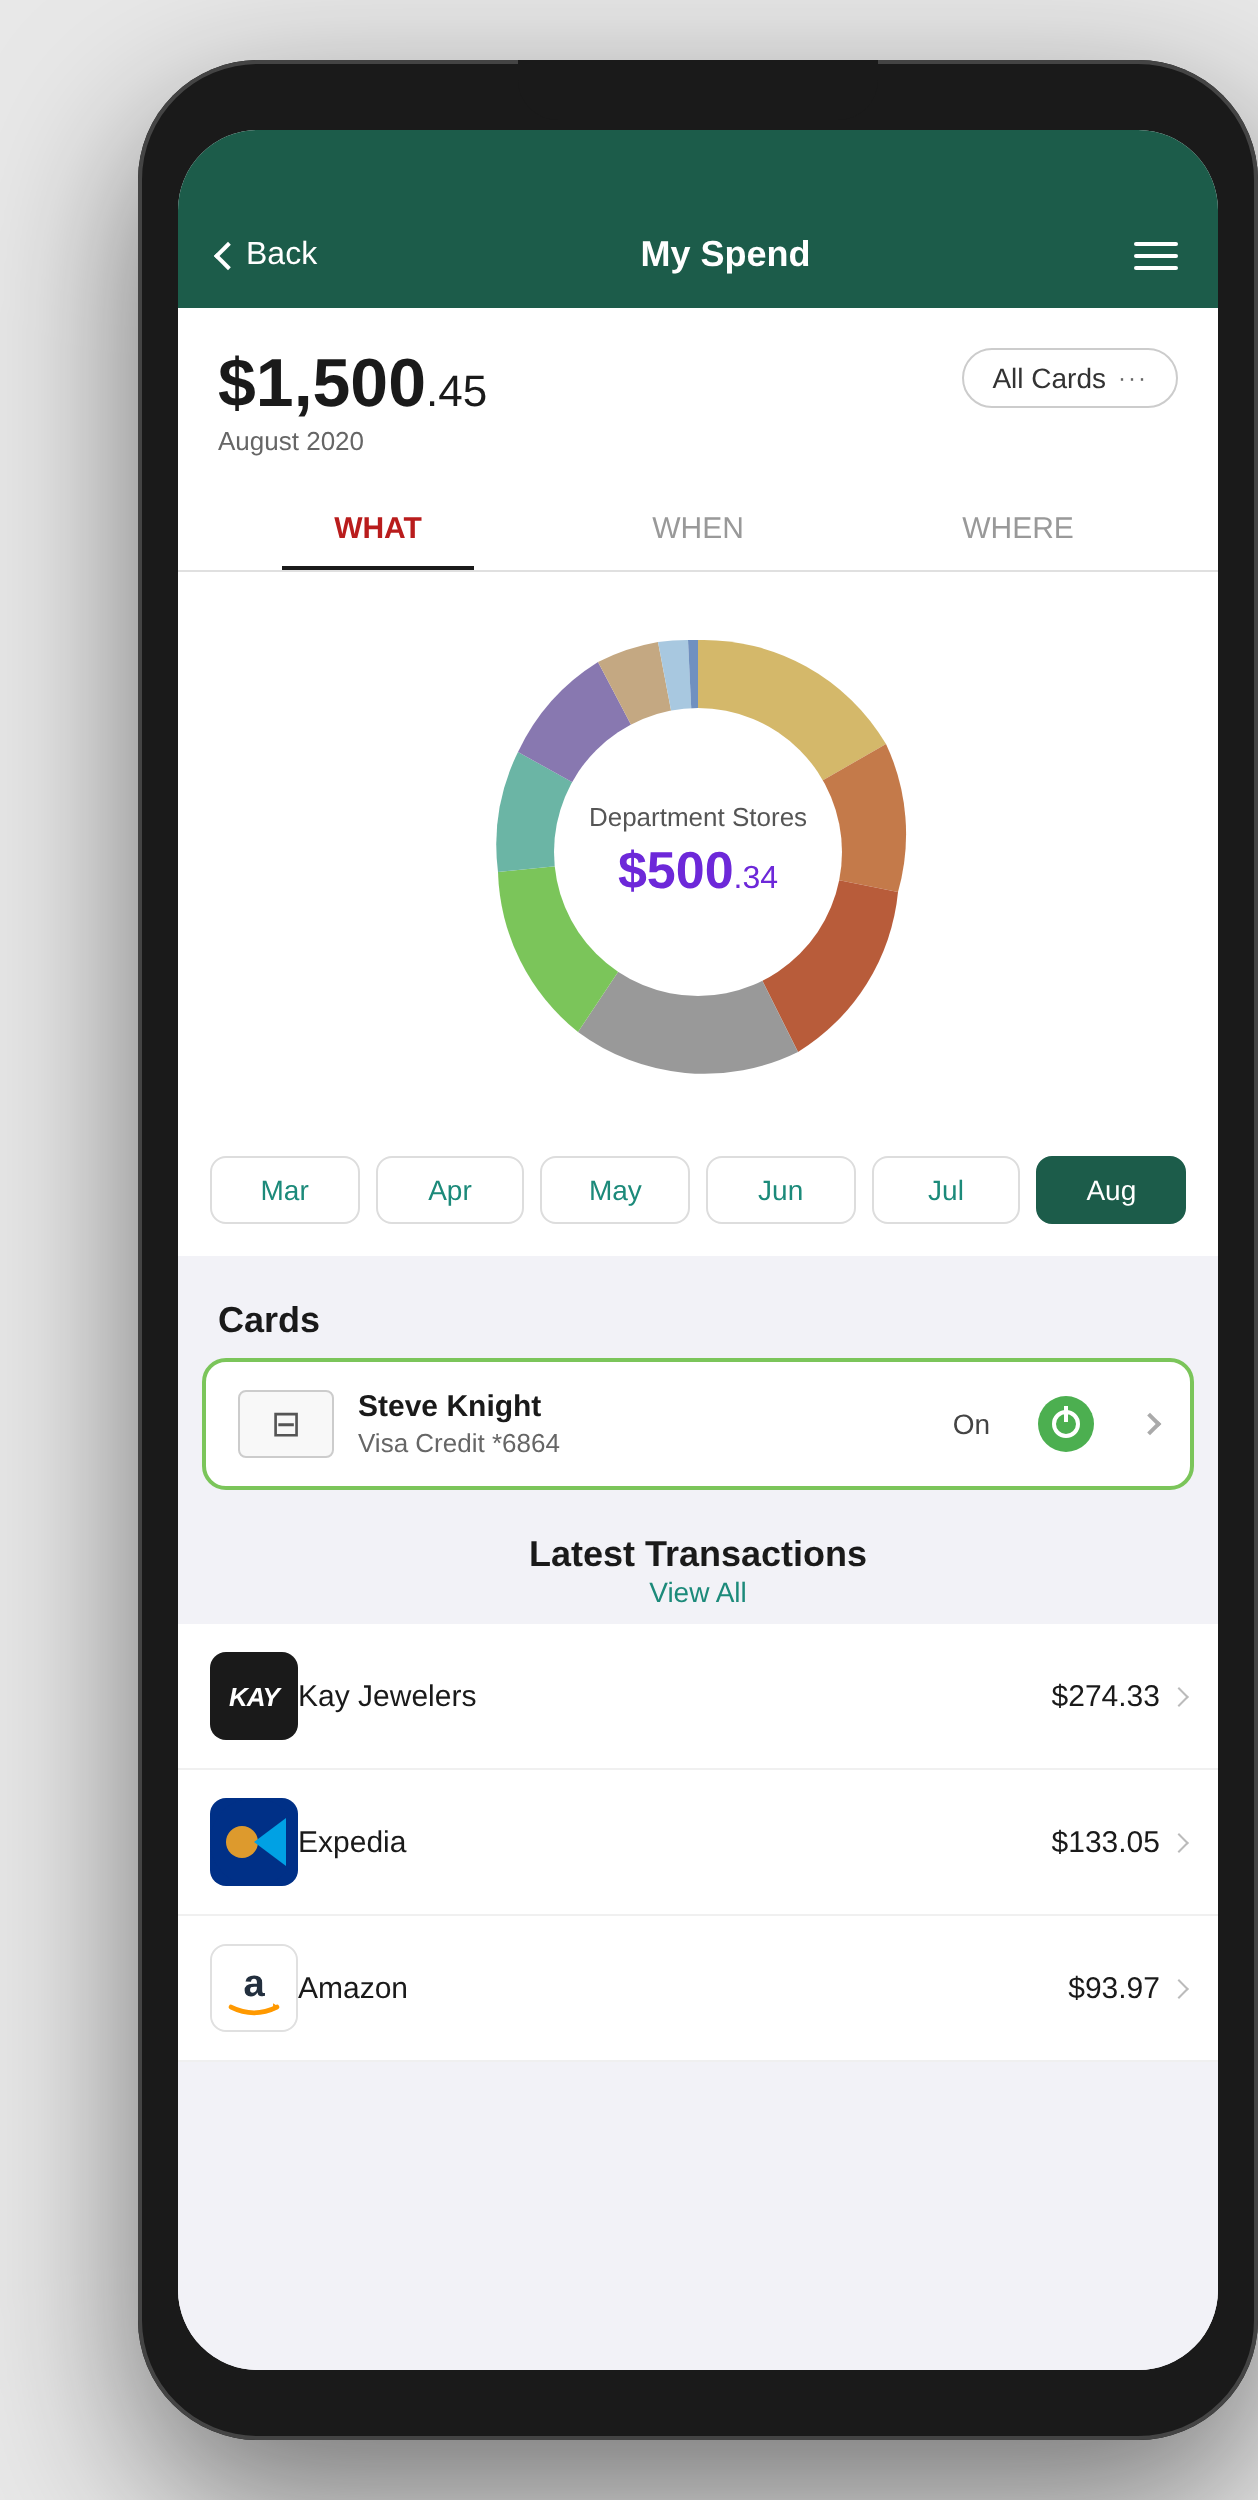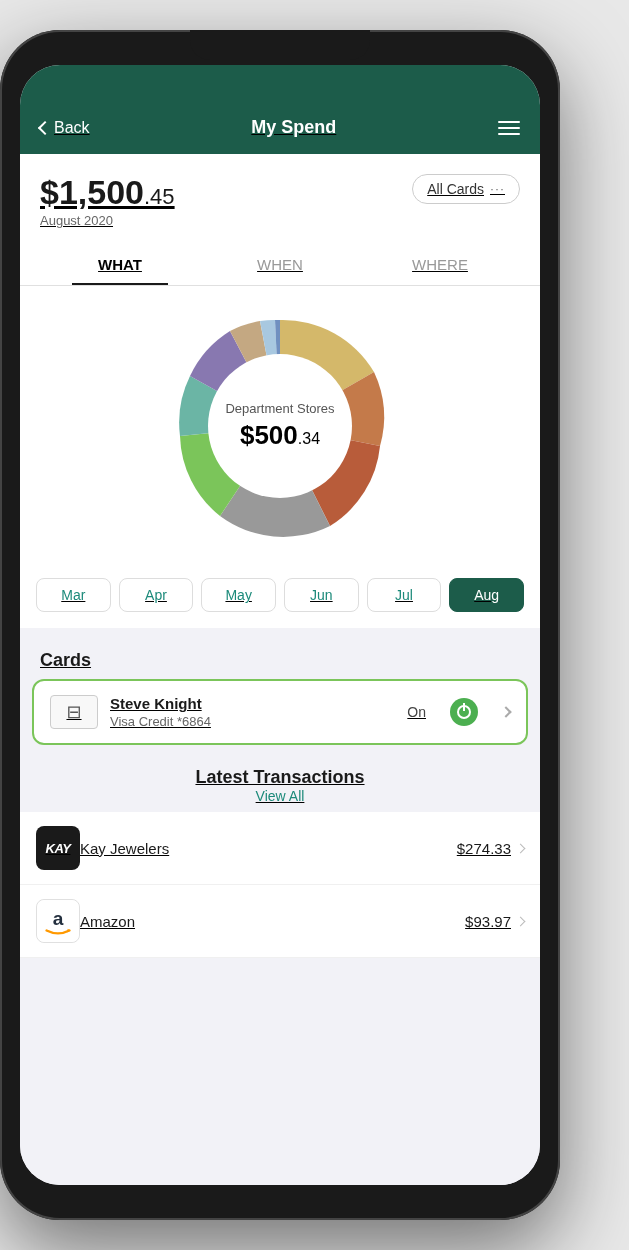--- a/index.html
+++ b/index.html
@@ -10,23 +10,22 @@
       align-items: center;
       min-height: 100vh;
       font-family: -apple-system, BlinkMacSystemFont, 'Segoe UI', sans-serif;
     }
 
     .phone-frame {
       width: 629px;
       height: 1250px;
       position: relative;
       display: flex;
-      justify-content: flex-start;
-      align-items: center;
-      text-decoration: underline;
+      justify-content: flex-end;
+      align-items: center;
     }
 
     .phone-body {
       width: 560px;
       height: 1190px;
       background: #1a1a1a;
       border-radius: 60px;
       position: relative;
       box-shadow: 0 30px 80px rgba(0,0,0,0.5), inset 0 0 0 2px #444;
       display: flex;
@@ -182,21 +181,21 @@
       text-align: center;
       padding: 12px 0;
       font-size: 15px;
       font-weight: 500;
       color: #999;
       cursor: pointer;
       position: relative;
     }
 
     .tab.active {
-      color: #000000;
+      color: #b91c1c;
       font-weight: 700;
     }
 
     .tab.active::after {
       content: '';
       position: absolute;
       bottom: 0;
       left: 50%;
       transform: translateX(-50%);
       width: 60%;
@@ -229,21 +228,21 @@
 
     .donut-label {
       font-size: 13px;
       color: #555;
       margin-bottom: 4px;
     }
 
     .donut-amount {
       font-size: 26px;
       font-weight: 700;
-      color: #000000;
+      color: #6d28d9;
     }
 
     .donut-cents {
       font-size: 16px;
       font-weight: 400;
     }
 
     
     .month-selector {
       background: white;
@@ -592,20 +591,32 @@
           <span class="view-all-link">View All</span>
         </div>
 
         <div class="transaction-item">
           <div class="transaction-logo logo-kay">KAY</div>
           <span class="transaction-name">Kay Jewelers</span>
           <span class="transaction-amount">$274.33</span>
           <div class="transaction-chevron"></div>
         </div>
 
+        <div class="transaction-item">
+          <div class="transaction-logo logo-expedia">
+            <svg width="44" height="44" viewBox="0 0 44 44">
+              <circle cx="22" cy="22" r="22" fill="#003087"></circle>
+              <circle cx="16" cy="22" r="8" fill="#f5a623" opacity="0.9"></circle>
+              <path d="M22,22 L38,10 L38,34 Z" fill="#00a1e4"></path>
+            </svg>
+          </div>
+          <span class="transaction-name">Expedia</span>
+          <span class="transaction-amount">$133.05</span>
+          <div class="transaction-chevron"></div>
+        </div>
 
         <div class="transaction-item">
           <div class="transaction-logo logo-amazon">
             <svg width="44" height="44" viewBox="0 0 44 44">
               <rect width="44" height="44" rx="8" fill="white"></rect>
               <text x="22" y="26" text-anchor="middle" font-size="20" font-weight="700" fill="#232f3e" font-family="Arial">a</text>
               <path d="M10,32 Q22,38 34,32" stroke="#f90" stroke-width="2.5" fill="none" stroke-linecap="round"></path>
               <path d="M32,30 L35,32 L32,34" fill="#f90"></path>
             </svg>
           </div>

